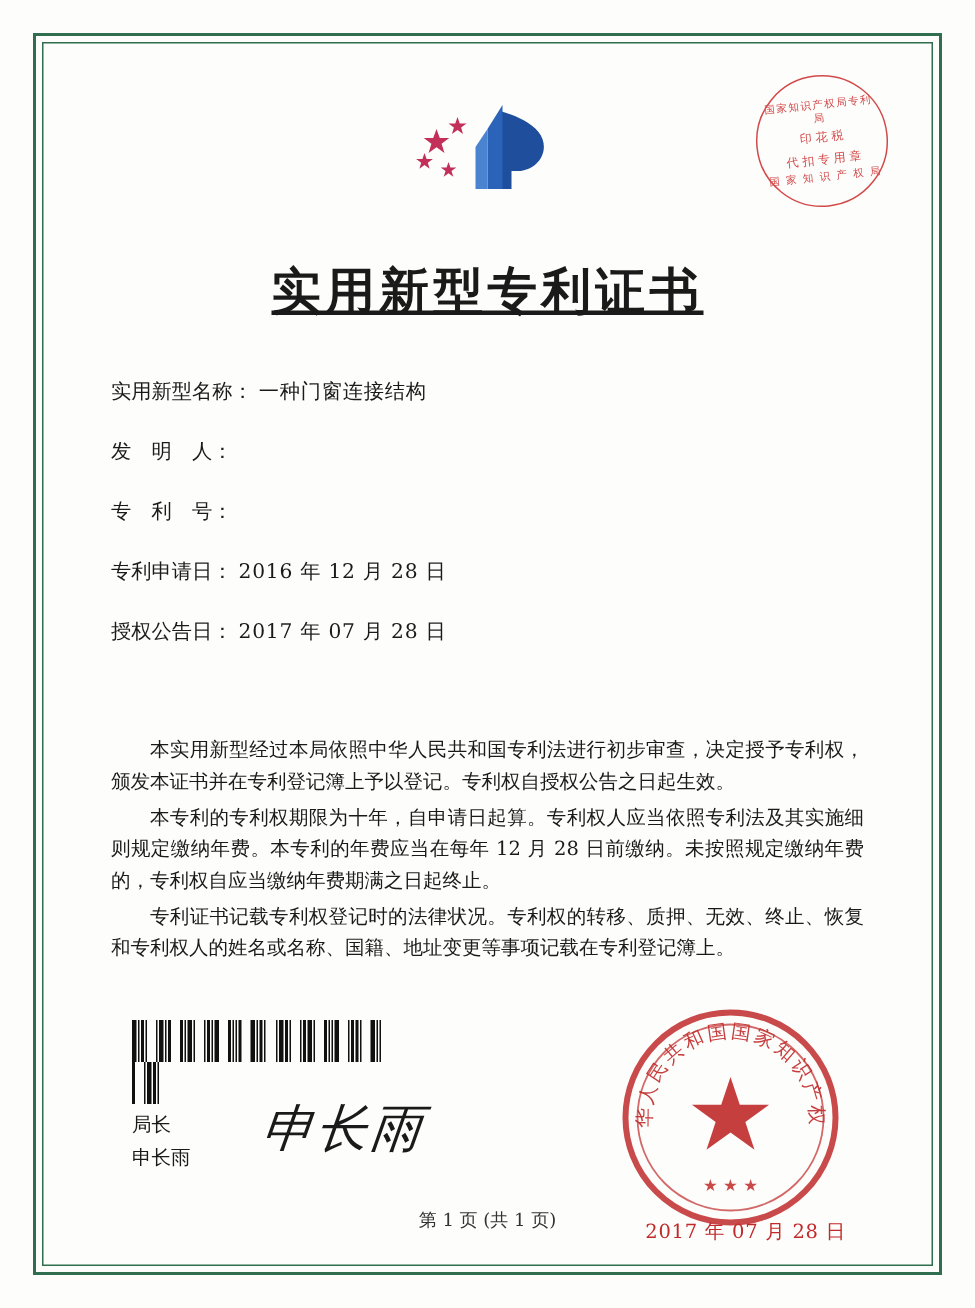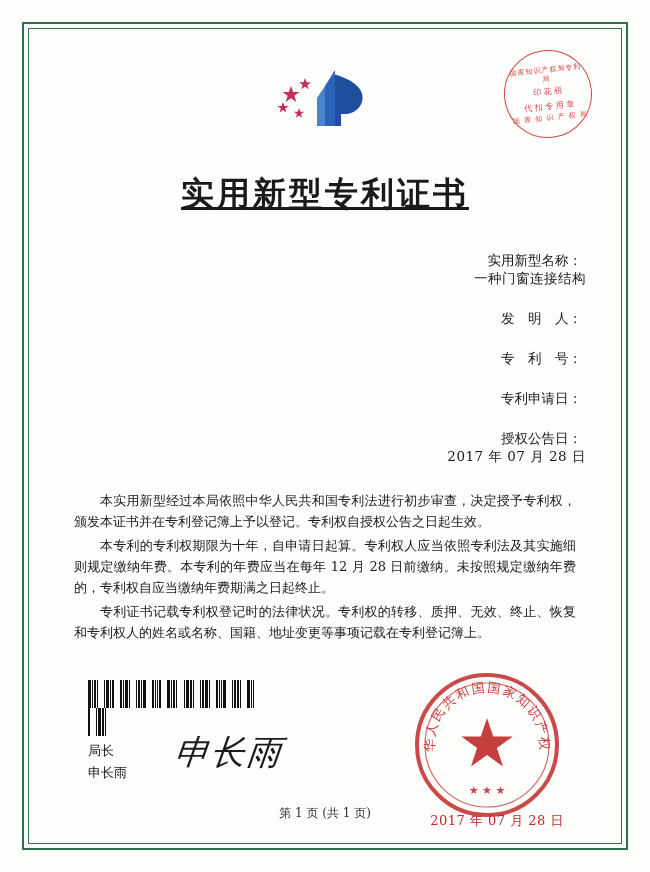--- a/index.html
+++ b/index.html
@@ -112,24 +112,23 @@
 
   
   .fields {
     position: absolute;
     left: 34px;
     top: 212px;
     right: 24px;
   }
   .field {
     display: flex;
-    align-items: flex-end;
+    align-items: center;
     margin-bottom: 22px;
     font-size: 13.5px;
-    flex-direction: column;
   }
   .field .label {
     white-space: pre;
     margin-right: 4px;
   }
   .field .value {
     letter-spacing: 0.5px;
   }
 
   
@@ -252,20 +251,21 @@
         <span class="value">一种门窗连接结构</span>
       </div>
       <div class="field">
         <span class="label">发　明　人：</span>
       </div>
       <div class="field">
         <span class="label">专　利　号：</span>
       </div>
       <div class="field">
         <span class="label">专利申请日：</span>
+        <span class="value">2016 年 12 月 28 日</span>
       </div>
       <div class="field">
         <span class="label">授权公告日：</span>
         <span class="value">2017 年 07 月 28 日</span>
       </div>
     </div>
 
     <div class="body-text">
       <p>本实用新型经过本局依照中华人民共和国专利法进行初步审查，决定授予专利权，颁发本证书并在专利登记簿上予以登记。专利权自授权公告之日起生效。</p>
       <p>本专利的专利权期限为十年，自申请日起算。专利权人应当依照专利法及其实施细则规定缴纳年费。本专利的年费应当在每年 12 月 28 日前缴纳。未按照规定缴纳年费的，专利权自应当缴纳年费期满之日起终止。</p>

